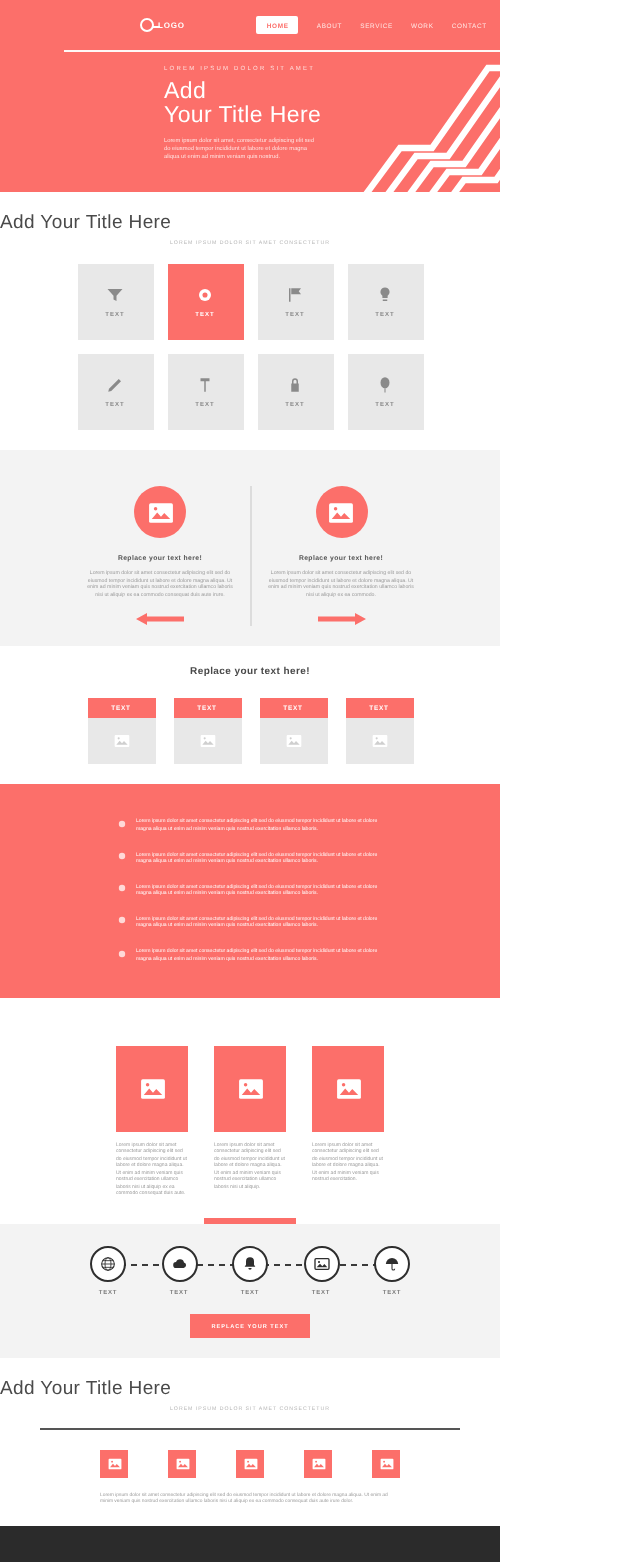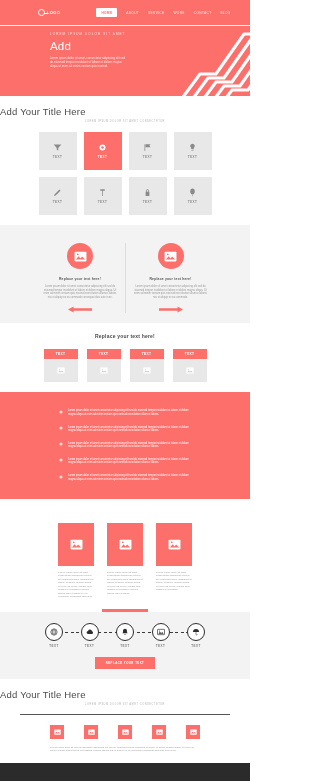--- a/index.html
+++ b/index.html
@@ -11,20 +11,21 @@
     overflow:hidden;
   }
   .page { width:250px; height:781px; position:relative; }
 
   
   .hero {
     position:relative;
     background:#fc6f6a;
     height:96px;
     overflow:hidden;
+    padding-left:32px;
   }
   .zig {
     position:absolute;
     top:-12px; right:-6px;
     width:92px; height:120px;
     pointer-events:none;
   }
   .navbar {
     position:relative;
     z-index:3;
@@ -279,20 +280,21 @@
         <span class="nav-link">CONTACT</span>
         <span class="nav-link">BLOG</span>
       </div>
     </nav>
 
     <div class="hero-rule"></div>
 
     <div class="hero-body">
       <div class="hero-eyebrow">LOREM IPSUM DOLOR SIT AMET</div>
       <div class="hero-title">Add</div>
+      <div class="hero-title">Your Title Here</div>
       <div class="hero-sub">Lorem ipsum dolor sit amet, consectetur adipiscing elit sed do eiusmod tempor incididunt ut labore et dolore magna aliqua ut enim ad minim veniam quis nostrud.</div>
     </div>
   </header>
 
   <section class="section">
     <h2 class="section-title">Add Your Title  Here</h2>
     <div class="section-sub">LOREM IPSUM DOLOR SIT AMET CONSECTETUR</div>
 
     <div class="icon-grid">
 

